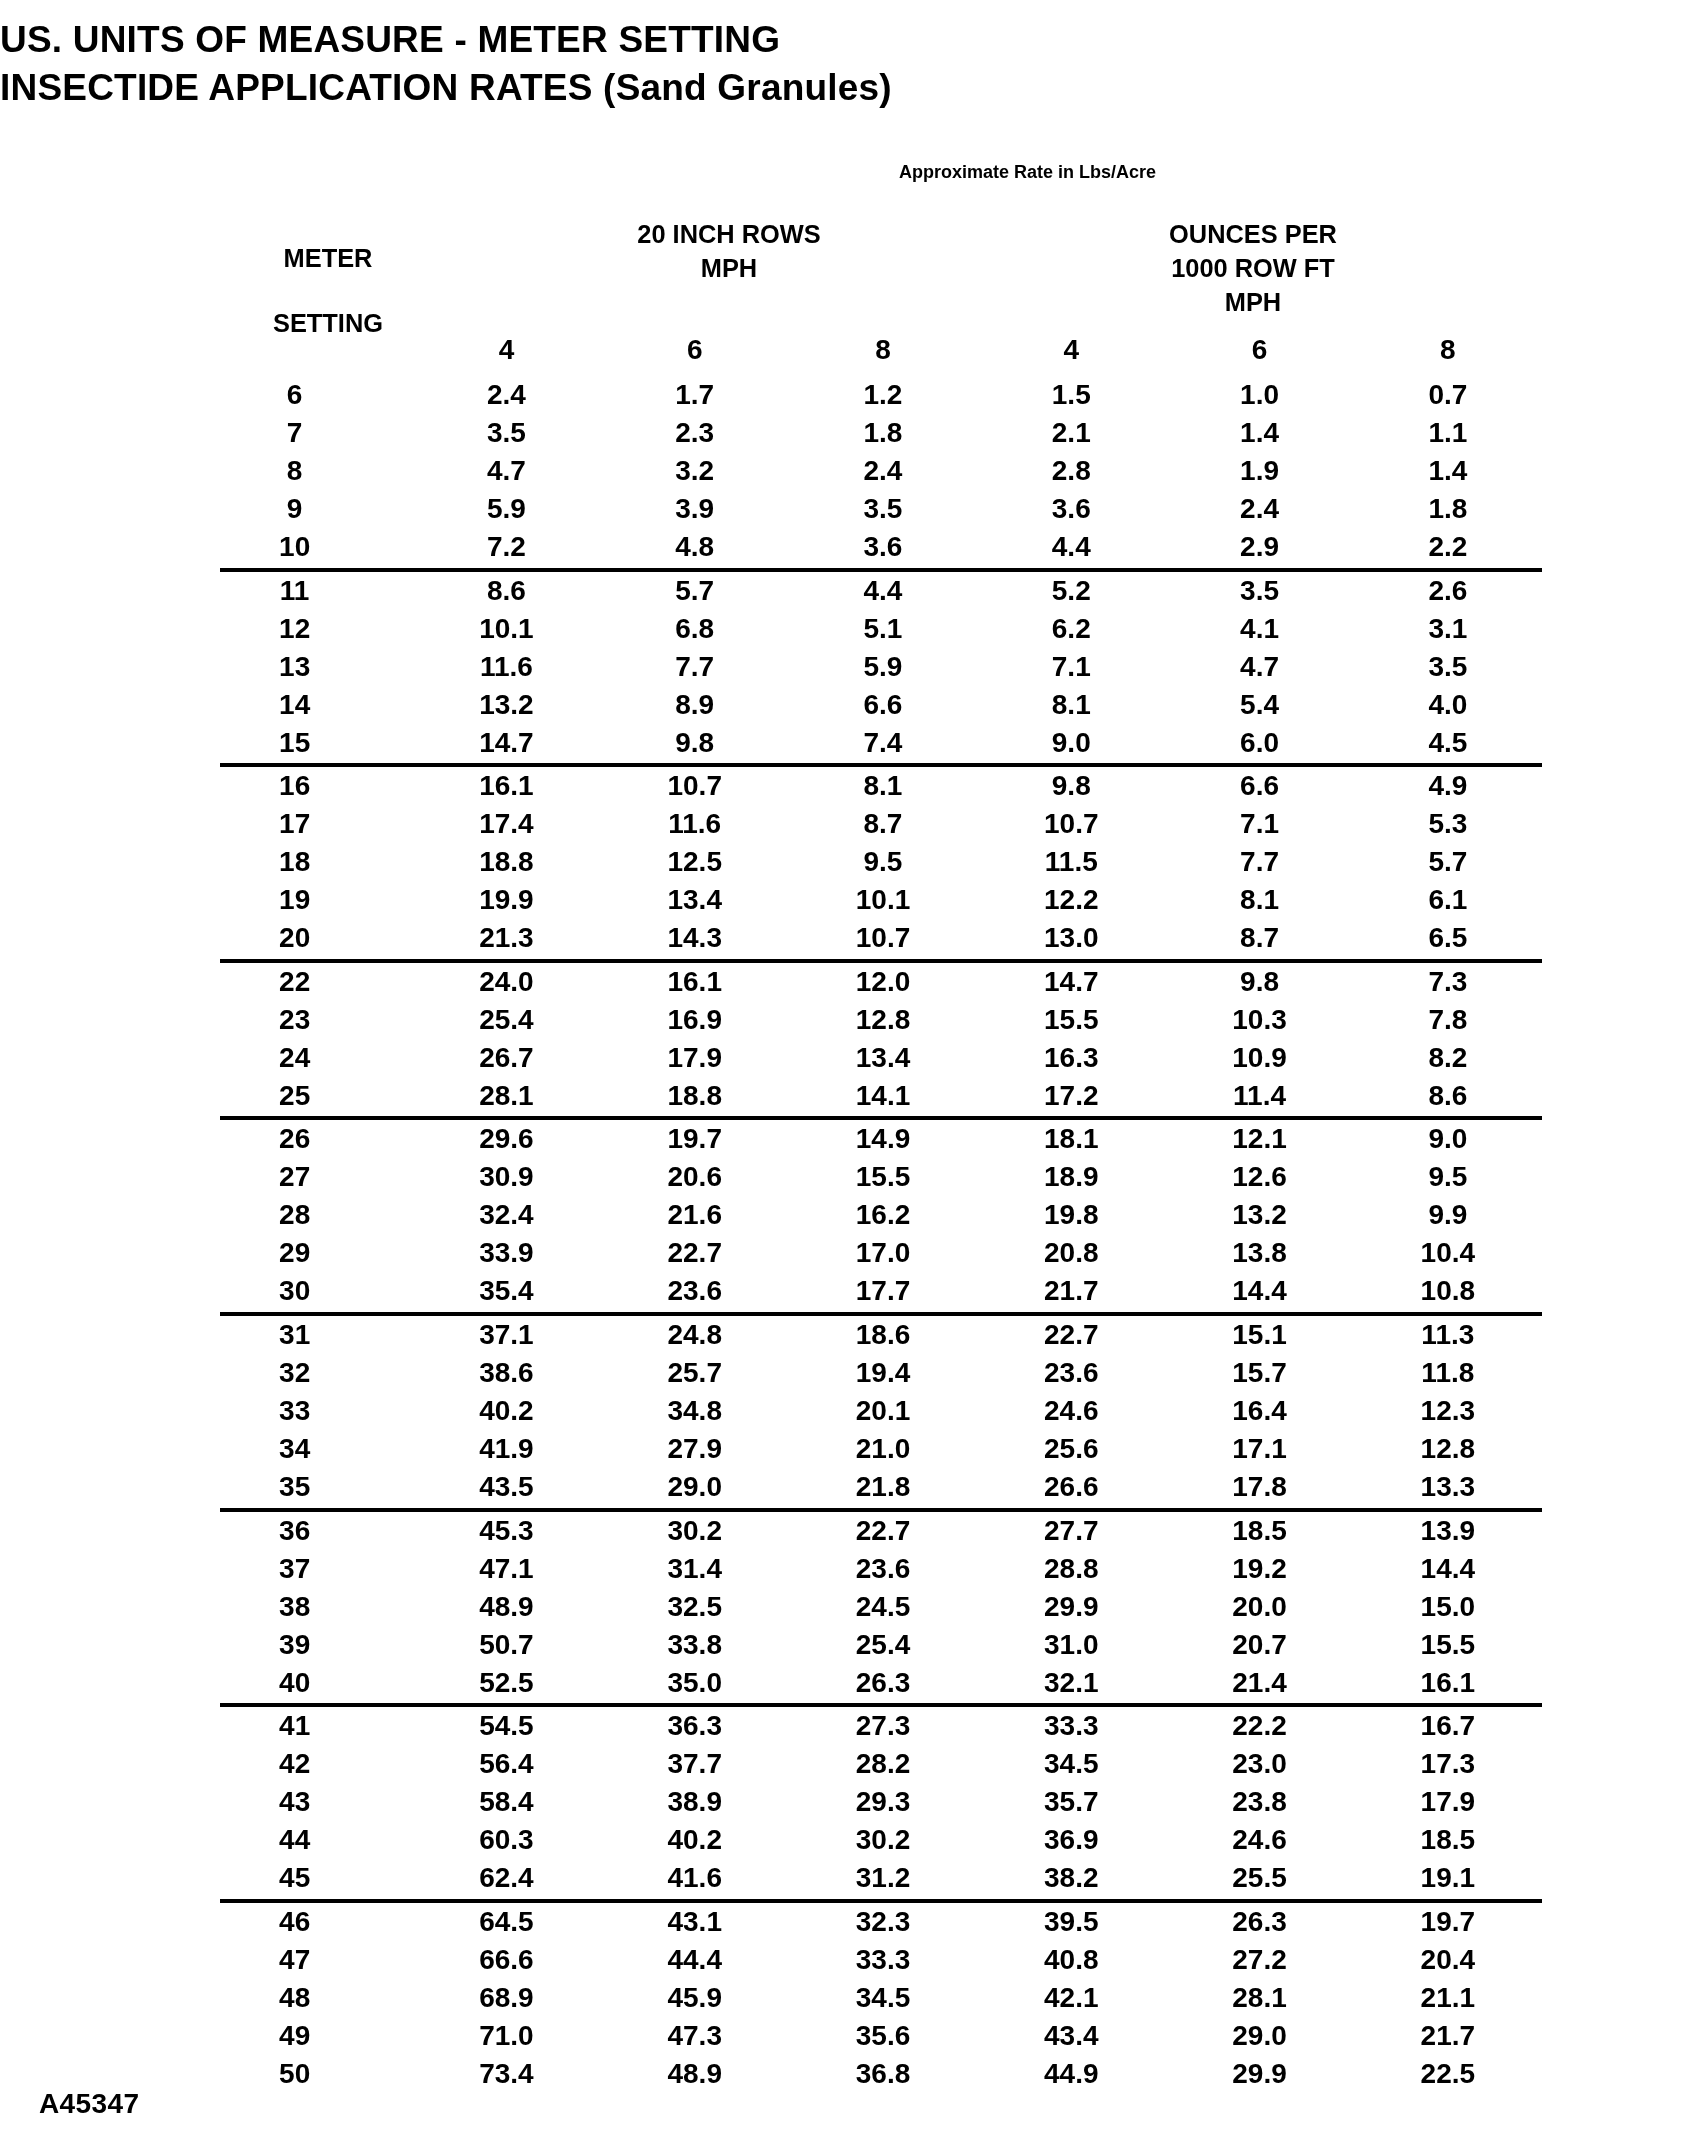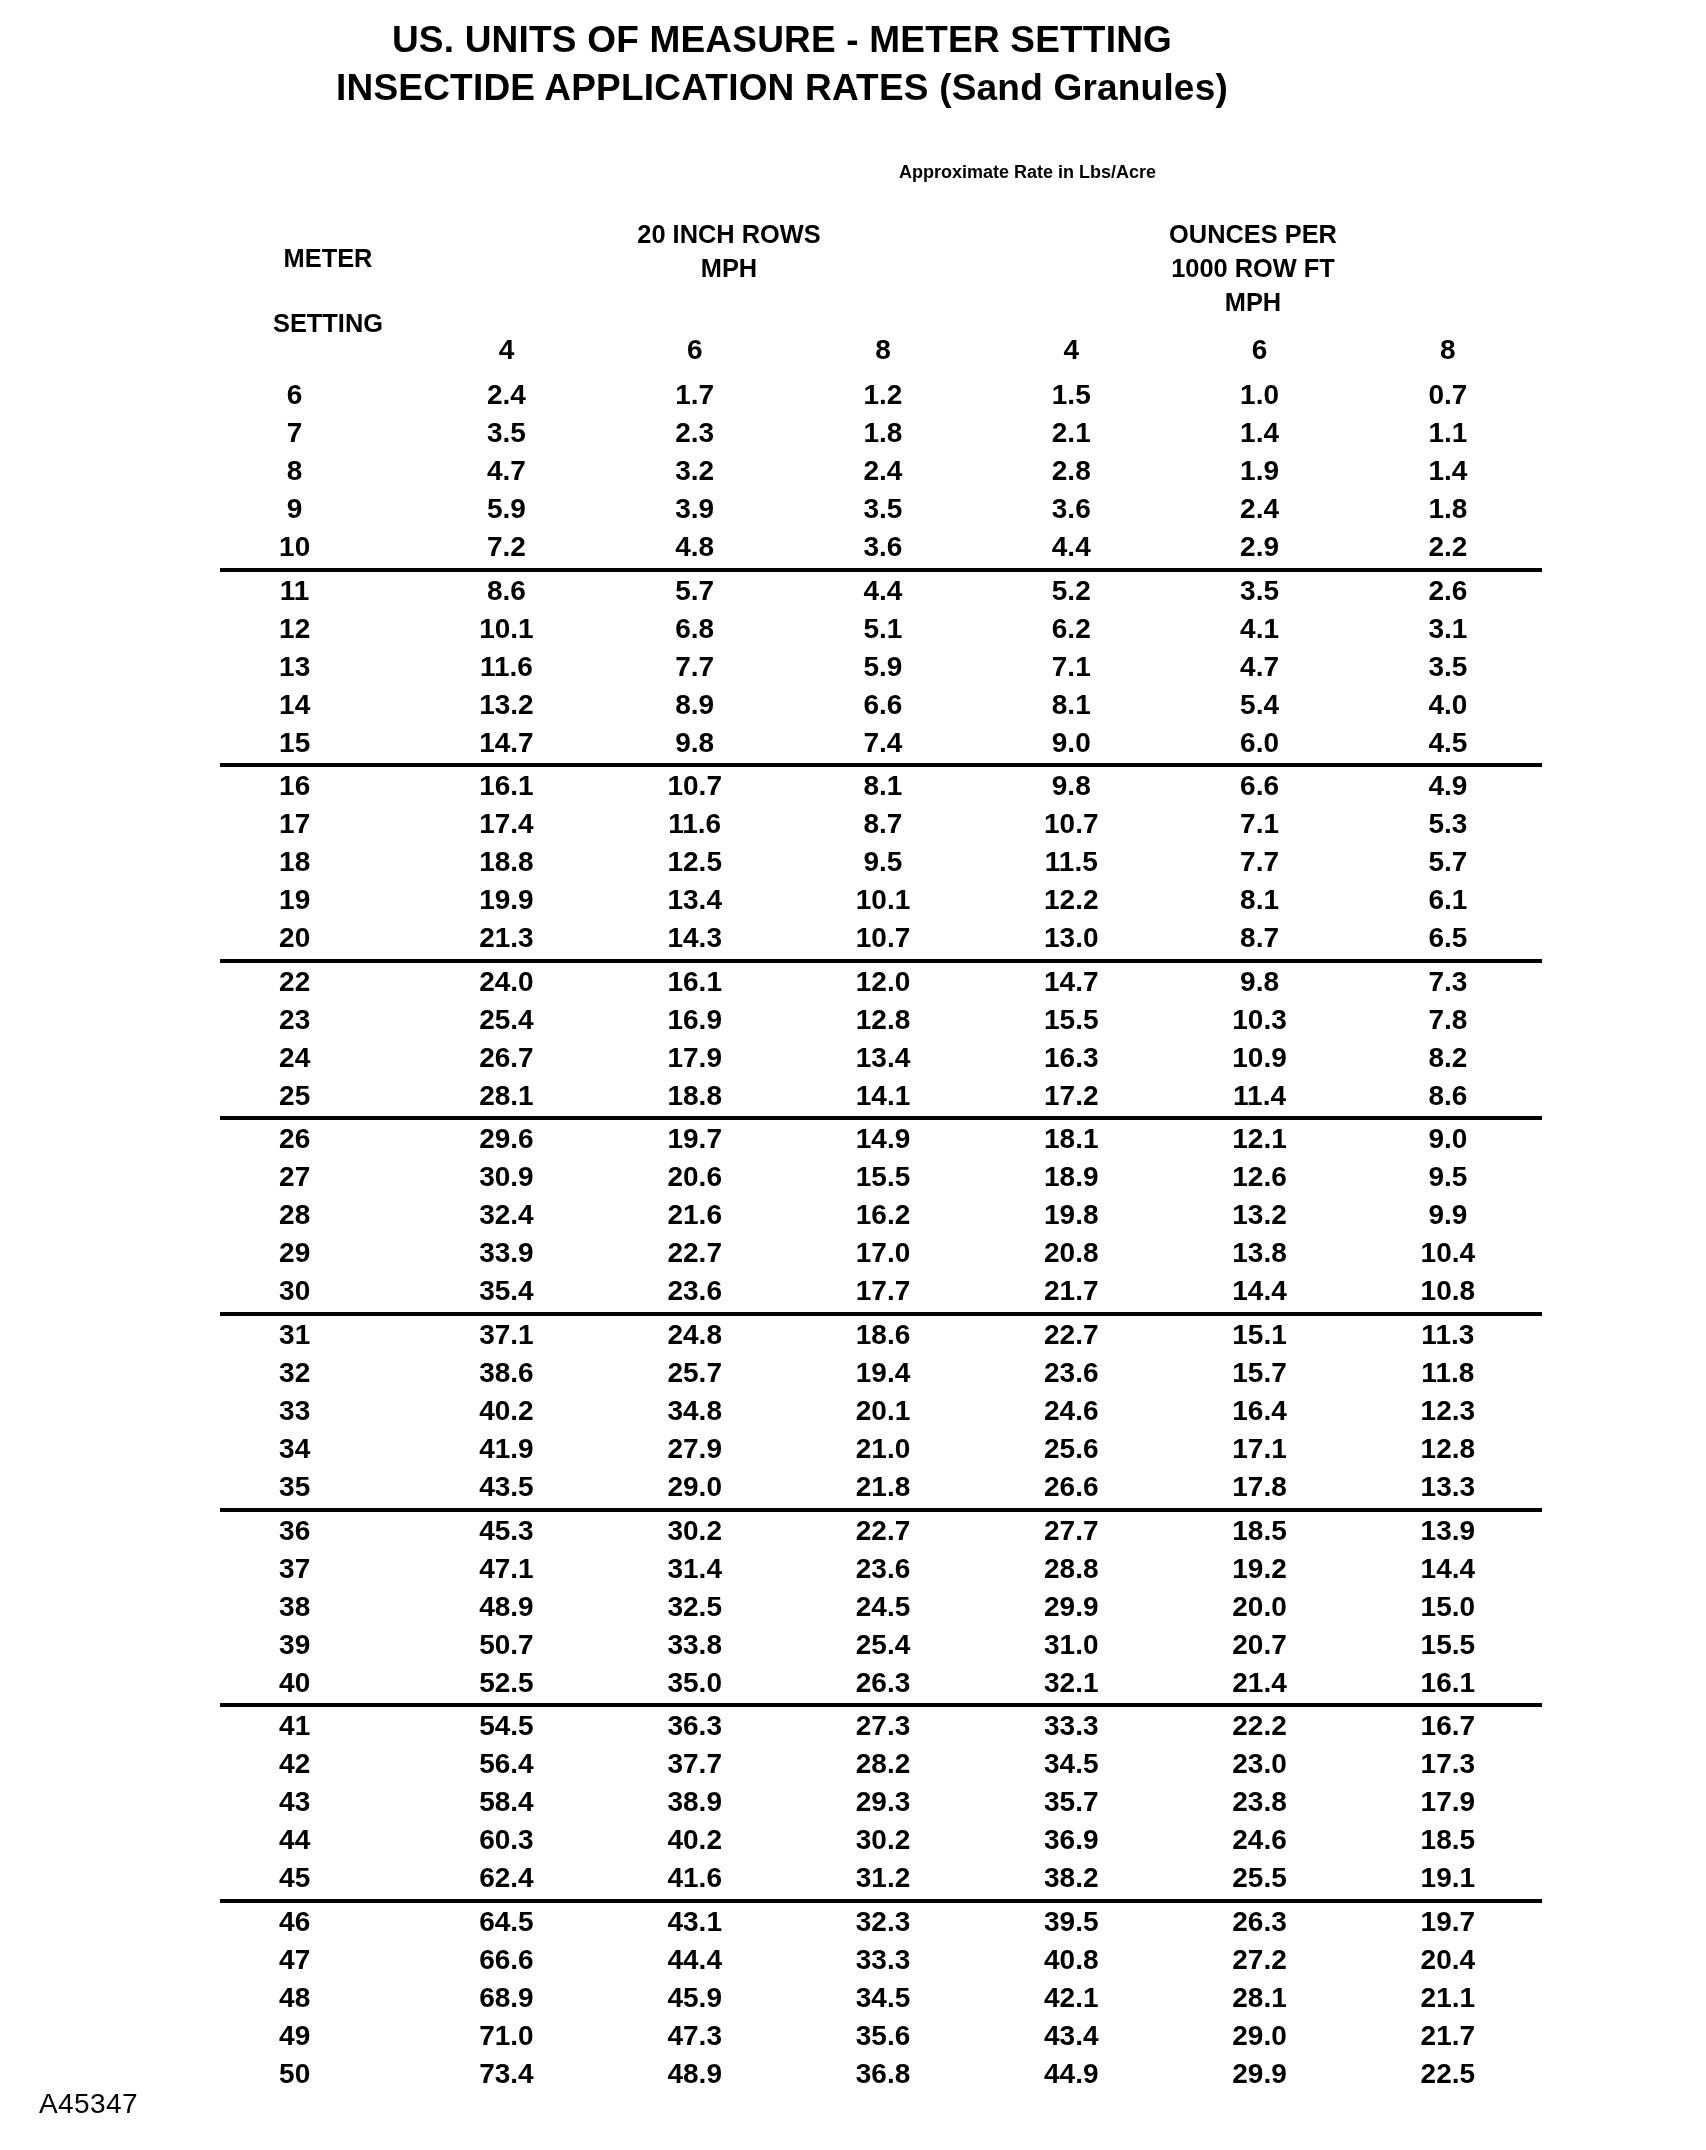--- a/index.html
+++ b/index.html
@@ -16,21 +16,21 @@
     color: #000000;
     overflow: hidden;
   }
 
   
   .title-block {
     position: absolute;
     left: 0;
     top: 16.4px;
     width: 1564px;
-    text-align: center;
+    text-align: left;
   }
   .title-line {
     font-size: 37px;
     font-weight: bold;
     letter-spacing: 0.2px;
     line-height: 48px;
     white-space: nowrap;
   }
 
   .subtitle {
@@ -123,21 +123,21 @@
     border-bottom: 4.9px solid #000000;
   }
   tbody tr.grp-end td { padding-bottom: 1.6px; }
 
   
   .footer-code {
     position: absolute;
     left: 39px;
     top: 2088px;
     font-size: 28px;
-    font-weight: normal;
+    font-weight: bold;
     font-family: "Liberation Sans", sans-serif;
     letter-spacing: 0.4px;
   }
 </style>
 </head>
 <body>
 
 <div class="title-block">
   <div class="title-line">US. UNITS OF MEASURE - METER SETTING</div>
   <div class="title-line">INSECTIDE APPLICATION RATES (Sand Granules)</div>

